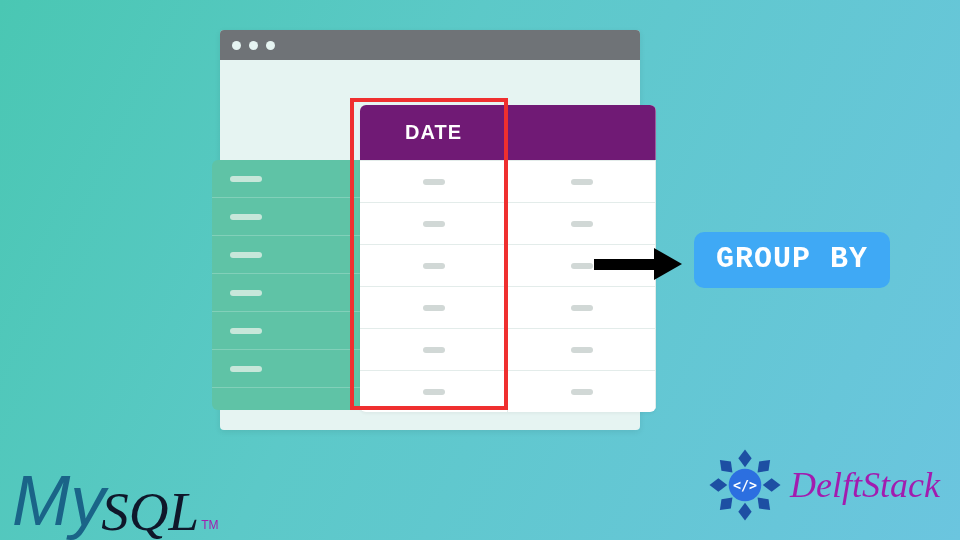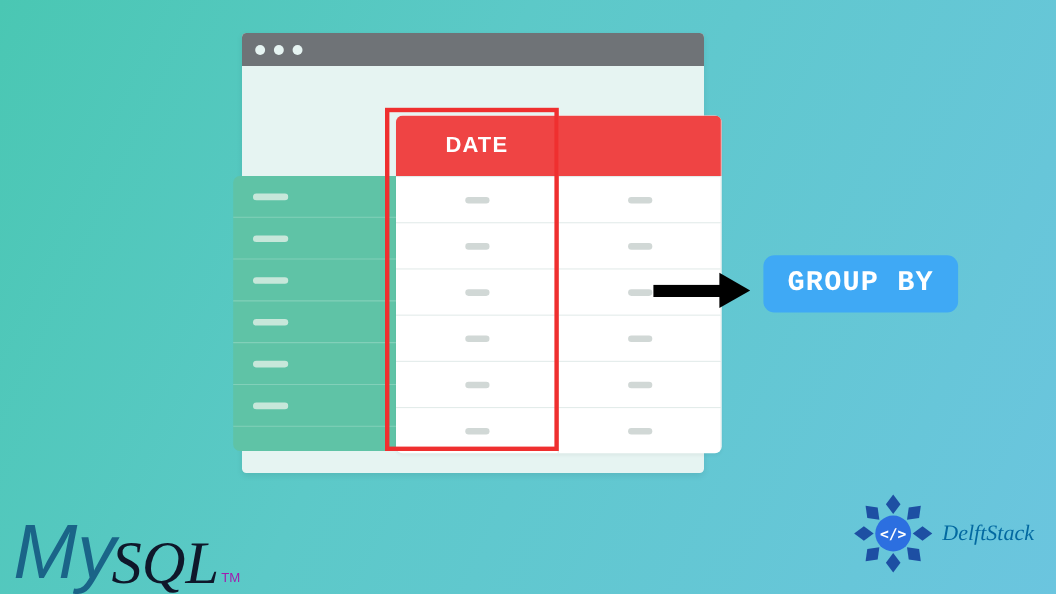--- a/index.html
+++ b/index.html
@@ -57,21 +57,21 @@
     left: 140px;
     top: 75px;
     width: 296px;
     background: #fff;
     border-radius: 6px;
     overflow: hidden;
     box-shadow: 0 2px 3px rgba(0,0,0,0.04);
   }
   .table-front .header {
     height: 55px;
-    background: #ef4444;
+    background: #701a75;
     display: flex;
   }
   .table-front .header .hcell {
     flex: 1;
     border-right: 1px solid rgba(255,255,255,0.3);
     display: flex;
     align-items: center;
     justify-content: center;
     color: #fff;
     font-weight: 700;
@@ -124,21 +124,21 @@
     border-bottom: 16px solid transparent;
   }
   .group-by-badge {
     position: absolute;
     left: 694px;
     top: 232px;
     background: #3fa9f5;
     color: #fff;
     font-family: "Courier New", monospace;
     font-weight: 700;
-    font-size: 26px;
+    font-size: 30px;
     padding: 10px 22px 12px 22px;
     border-radius: 10px;
     letter-spacing: 1px;
   }
   .mysql-logo {
     position: absolute;
     left: 12px;
     bottom: 4px;
     display: flex;
     align-items: flex-end;
@@ -178,22 +178,22 @@
     gap: 8px;
   }
   .delftstack .badge-wrap {
     position: relative;
     width: 74px; height: 74px;
   }
   .delftstack svg { display:block; }
   .delftstack .text {
     font-family: Georgia, serif;
     font-style: italic;
-    font-size: 20px;
-    color: #0369a1;
+    font-size: 36px;
+    color: #a21caf;
   }
 </style>
 </head>
 <body>
 
 <div class="browser-window">
   <div class="titlebar">
     <div class="dot"></div>
     <div class="dot"></div>
     <div class="dot"></div>

